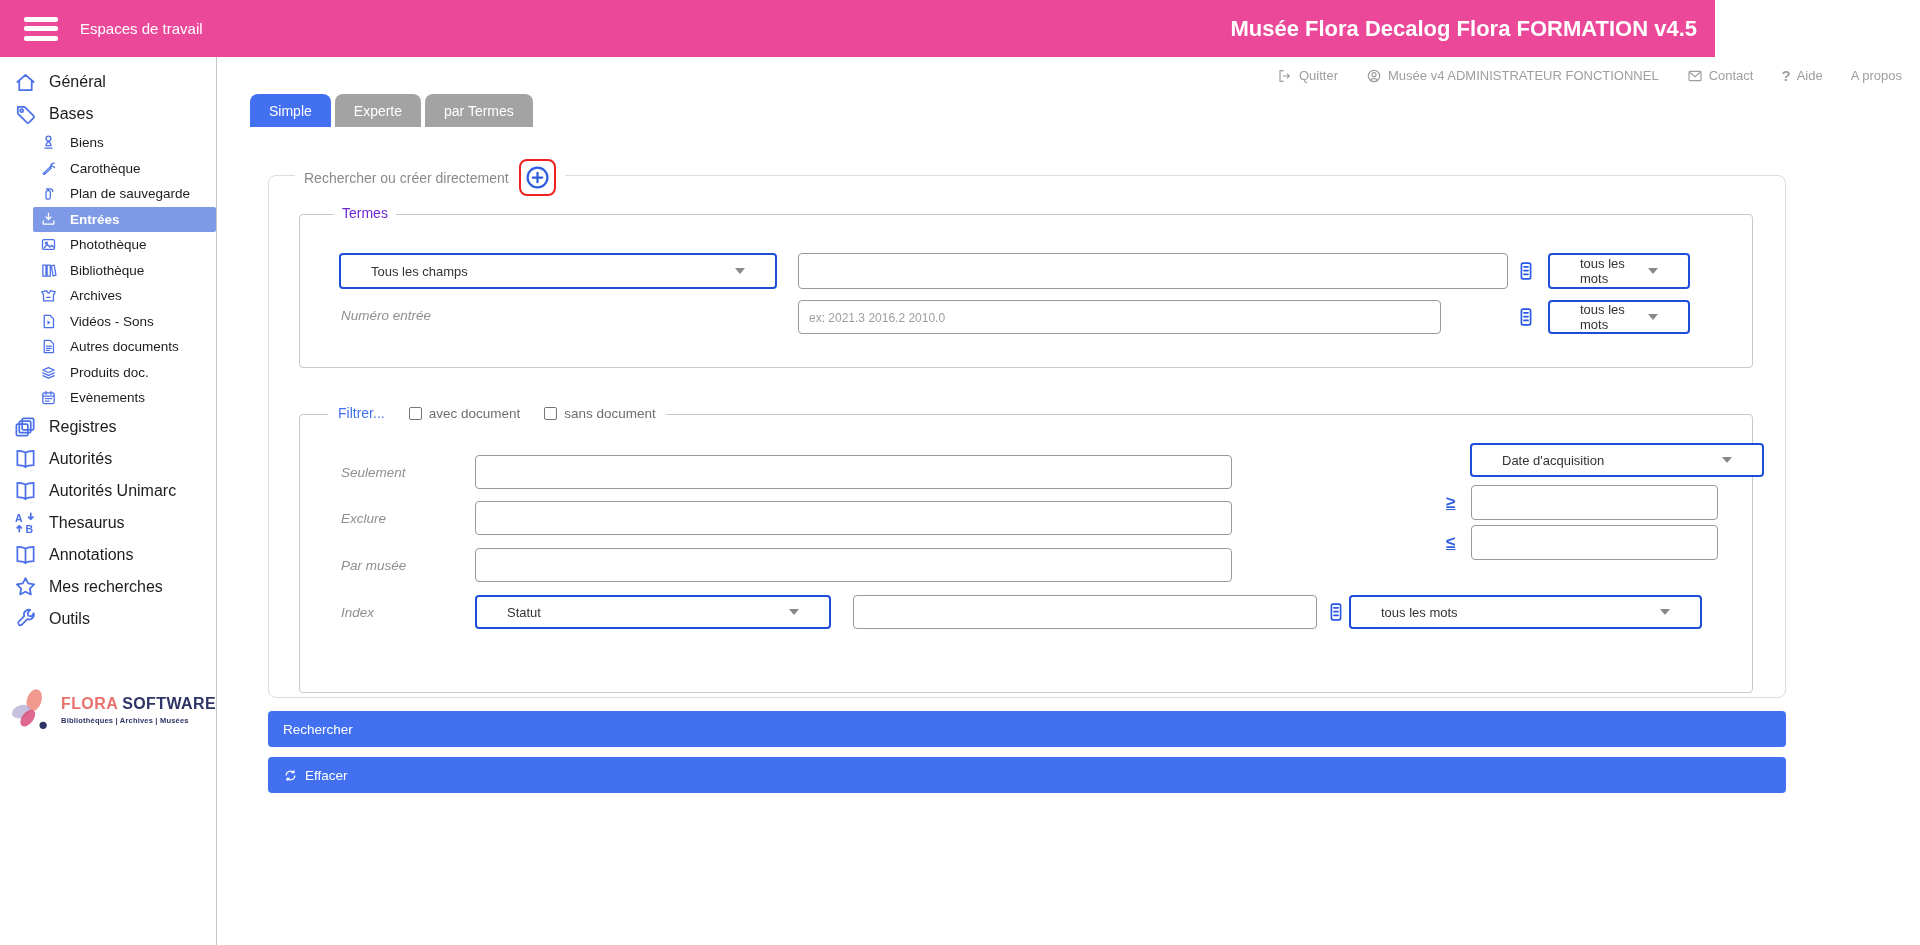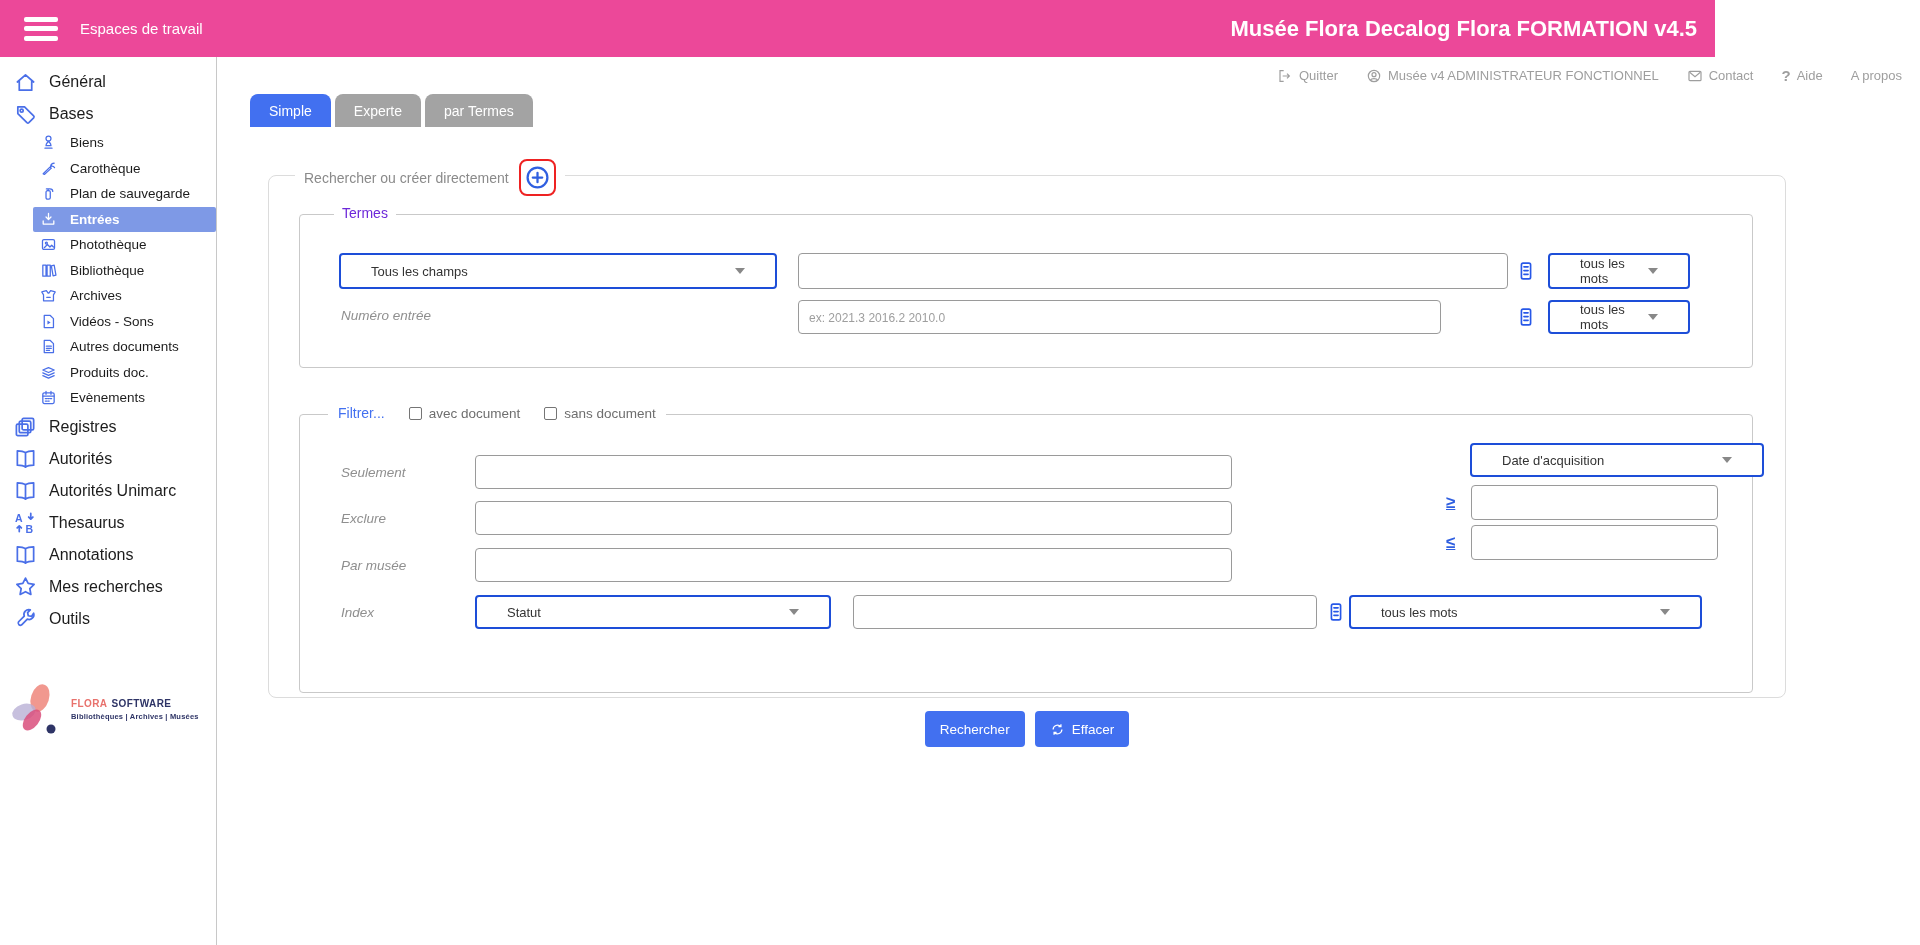--- a/index.html
+++ b/index.html
@@ -34,21 +34,21 @@
   .lvl2 { height:25.5px; padding-left:40px; gap:13px; font-size:13.5px; }
   .lvl2 .ic { width:17px; height:17px; }
   .si.active { margin-left:33px; padding-left:7px; background:#7e99e6; border-radius:2px;
     color:#fff; font-weight:bold; }
   .si.active .ic { color:#fff; }
   svg.ic use, svg.lk use { stroke:currentColor; }
   .ic { stroke:currentColor; fill:none; stroke-width:1.8; stroke-linecap:round; stroke-linejoin:round; }
 
   .logo { margin-top:46px; padding-left:10px; display:flex; align-items:center; gap:9px; }
   .logo-text { display:flex; flex-direction:column; gap:3px; }
-  .brand { font-size:10px; font-weight:bold; letter-spacing:.4px; }
+  .brand { font-size:16px; font-weight:bold; letter-spacing:.4px; }
   .brand .p1 { color:#e8716c; }
   .brand .p2 { color:#2e3466; margin-left:4px; }
   .tagline { font-size:7.5px; font-weight:bold; color:#2e3466; letter-spacing:.2px; }
 
   
   .tabs { position:absolute; left:33px; top:37px; display:flex; gap:4px; }
   .tab { height:33px; padding:0 19px; display:flex; align-items:center; color:#fff;
     font-size:14px; border-radius:8px 8px 0 0; background:#a3a3a3; cursor:pointer; }
   .tab.active { background:#4270f0; }
 
@@ -81,21 +81,21 @@
     font-size:13px; color:#333; cursor:pointer; }
   .chev { width:0; height:0; border-left:5px solid transparent; border-right:5px solid transparent;
     border-top:6px solid #888; }
   .flbl { position:absolute; font-style:italic; color:#8f8f8f; font-size:13.5px; }
   .lic { position:absolute; width:20px; height:24px; color:#2758e8; stroke-width:2; cursor:pointer; }
   .cmp { position:absolute; color:#2f5fe0; font-size:17px; font-weight:bold;
     text-decoration:underline; cursor:pointer; }
 
   
   .btn-row { position:absolute; left:51px; top:654px; width:1518px; display:flex;
-    justify-content:center; gap:10px; }
+    justify-content:center; gap:10px;flex-direction:column; }
   .btn { height:36px; padding:0 15px; background:#4270f0; border:none; border-radius:4px;
     color:#fff; font-size:13.5px; display:flex; align-items:center; gap:7px; cursor:pointer;
     font-family:"Liberation Sans","DejaVu Sans",sans-serif; }
   .btn svg { width:15px; height:15px; stroke:#fff; fill:none; stroke-width:2; }
 </style>
 </head>
 <body>
 
 <svg width="0" height="0" style="position:absolute">
   <defs>

